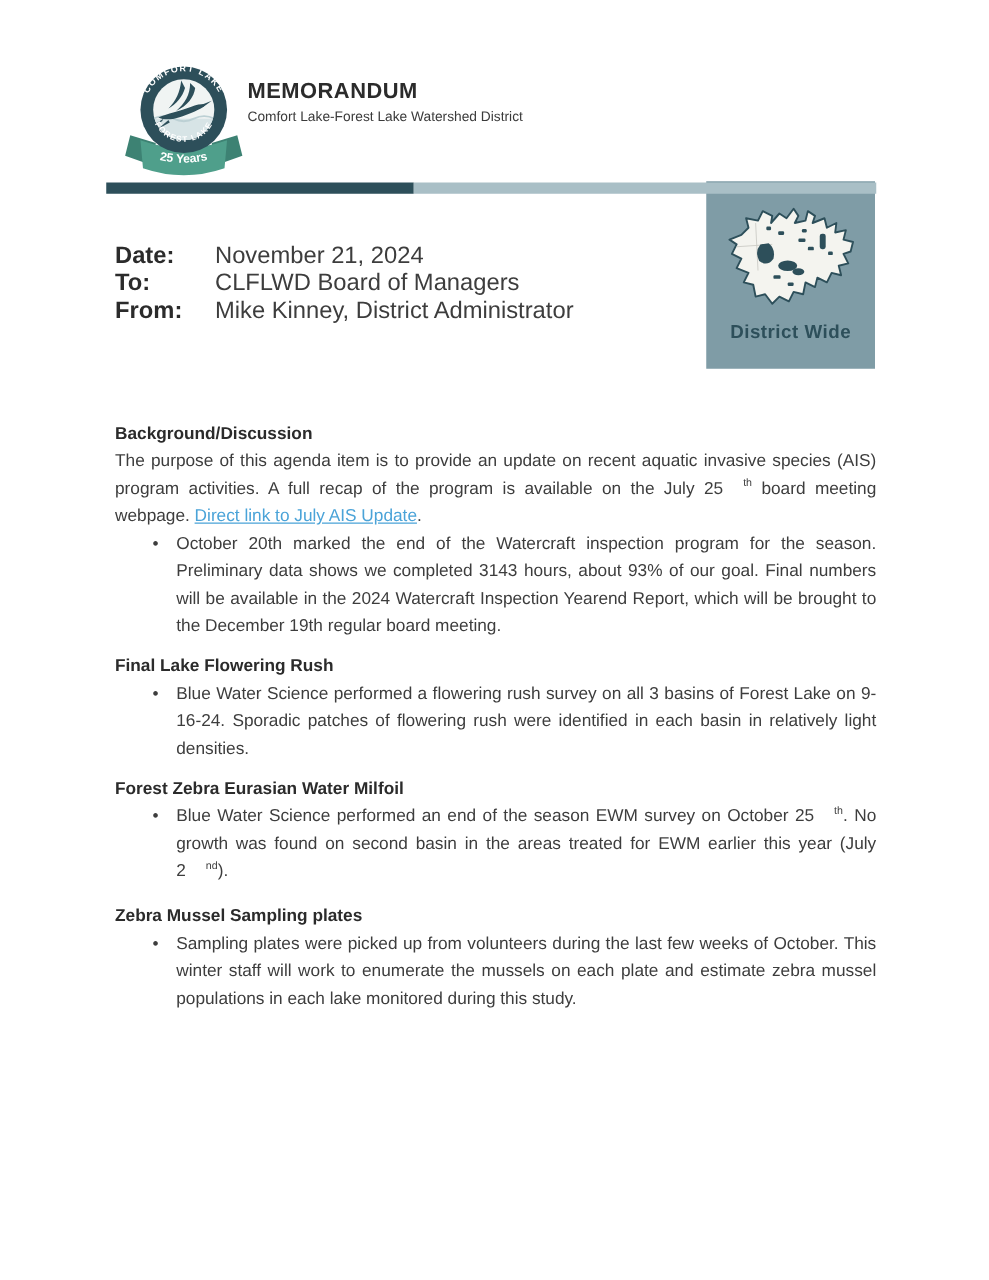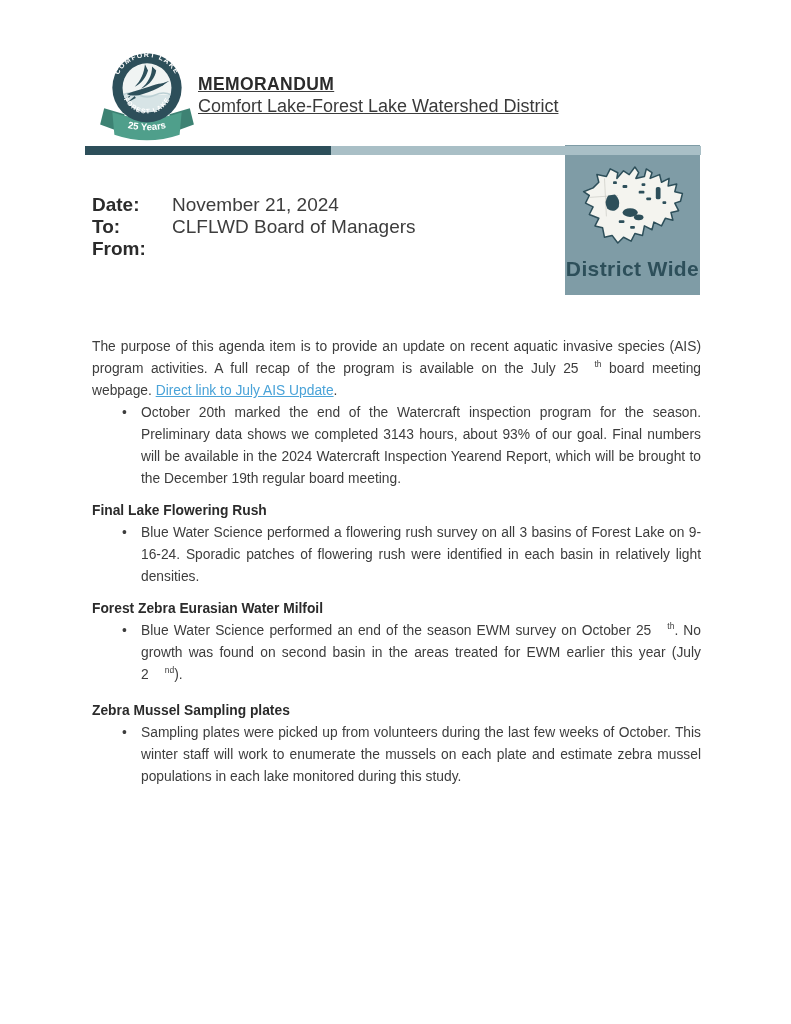--- a/index.html
+++ b/index.html
@@ -13,34 +13,34 @@
     --body_text:#3d3d3d;
     --map_paper:#f4f4ef;
   }
   html,body{margin:0;padding:0;background:#ffffff;}
   .page{
     position:relative;width:791px;height:1024px;background:#ffffff;overflow:hidden;
     font-family:"Liberation Sans","DejaVu Sans",sans-serif;color:var(--body_text);
   }
   
   .logo{position:absolute;left:94px;top:46px;width:106px;height:104px;}
-  .titleblock{position:absolute;left:198px;top:74px;text-decoration:underline;}
+  .titleblock{position:absolute;left:198px;top:62px;}
   .title{font-size:17.5px;font-weight:bold;color:var(--heading_text);letter-spacing:.4px;line-height:20px;}
-  .subtitle{font-size:18px;color:#3a3a3a;margin-top:3px;line-height:19px;}
+  .subtitle{font-size:11px;color:#3a3a3a;margin-top:3px;line-height:19px;}
   
   .divider{position:absolute;left:85px;top:146px;height:9px;width:616px;display:flex;z-index:3;}
   .divider-dark{width:246px;height:9px;background:var(--dark_teal);}
   .divider-light{width:370px;height:9px;background:var(--light_bar);}
   
   .district-box{
     position:absolute;left:565px;top:145px;width:135px;height:150px;background:var(--box_bg);
     z-index:2;display:flex;flex-direction:column;align-items:center;
   }
   .district-box svg{margin-top:13px;}
-  .district-label{font-weight:bold;font-size:21px;color:var(--dark_teal);margin-top:5px;letter-spacing:.4px;}
+  .district-label{font-weight:bold;font-size:15px;color:var(--dark_teal);margin-top:5px;letter-spacing:.4px;}
   
   .meta{position:absolute;left:92px;top:194px;font-size:19px;}
   .meta-row{display:flex;line-height:22px;}
   .meta-label{width:80px;font-weight:bold;color:var(--heading_text);}
   .meta-value{color:var(--body_text);}
   
   .content{position:absolute;left:92px;top:336px;width:609px;font-size:13.8px;line-height:22px;}
   .sec{font-size:13.8px;font-weight:bold;color:var(--heading_text);margin:10px 0 0 0;line-height:22px;}
   .sec.first{margin-top:0;}
   .sec.xtra{margin-top:14px;}
@@ -137,25 +137,27 @@
     <div class="meta-row">
       <div class="meta-label">Date:</div>
       <div class="meta-value">November 21, 2024</div>
     </div>
     <div class="meta-row">
       <div class="meta-label">To:</div>
       <div class="meta-value">CLFLWD Board of Managers</div>
     </div>
     <div class="meta-row">
       <div class="meta-label">From:</div>
+      <div class="meta-value">Mike Kinney, District Administrator</div>
     </div>
   </div>
 
   <div class="content">
 
+    <div class="sec first">Background/Discussion</div>
     <p class="para"><span>The purpose of this agenda item is to provide an update on recent aquatic invasive species (AIS) program activities. A full recap of the program is available on the July 25</span><sup>th</sup><span> board meeting webpage. </span><a class="link">Direct link to July AIS Update</a><span>.</span></p>
 
     <ul class="blist">
       <li><span>October 20th marked the end of the Watercraft inspection program for the season. Preliminary data shows we completed 3143 hours, about 93% of our goal. Final numbers will be available in the 2024 Watercraft Inspection Yearend Report, which will be brought to the December 19th regular board meeting.</span></li>
     </ul>
 
     <div class="sec">Final Lake Flowering Rush</div>
     <ul class="blist">
       <li><span>Blue Water Science performed a flowering rush survey on all 3 basins of Forest Lake on 9-16-24.  Sporadic patches of flowering rush were identified in each basin in relatively light densities.</span></li>
     </ul>

